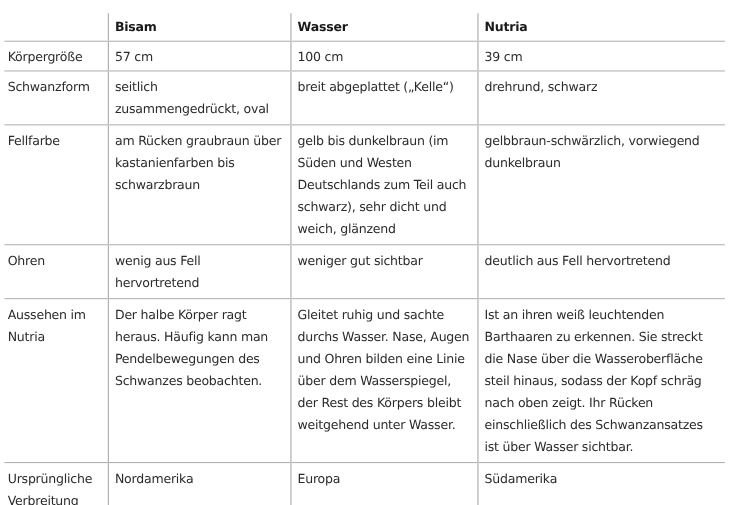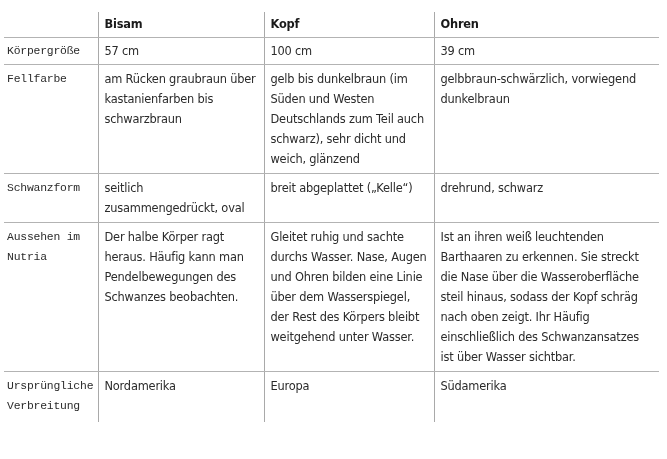--- a/index.html
+++ b/index.html
@@ -21,68 +21,74 @@
     col.c1 { width: 166px; }
     col.c2 { width: 170px; }
     col.c3 { width: 225px; }
     th, td {
       text-align: left;
       vertical-align: top;
       padding: 4px 6px 4px 6px;
       border-left: 1px solid #a9a9a9;
       border-bottom: 1.5px solid #b3b3b3;
     }
-    th:first-child, td:first-child { border-left: none; padding-left: 3px; font-family: Liberation Mono, monospace; }
+    th:first-child, td:first-child { border-left: none; padding-left: 3px; }
     th { font-weight: bold; color: #1a1a1a; padding-top: 2px; padding-bottom: 3px; }
     tr.last td { border-bottom: none; padding-bottom: 6px; }
     tr.r-size td { padding-top: 3px; padding-bottom: 3px; }
   </style>
 </head>
 <body>
 
 <div class="wrap">
   <table>
     <colgroup>
       <col class="c0">
         <col class="c1">
         <col class="c2">
         <col class="c3">
     </colgroup>
     <thead>
       <tr>
         <th></th>
         <th>Bisam</th>
-        <th>Kopf</th>
-        <th>Ohren</th>
+        <th>Wasser</th>
+        <th>Nutria</th>
       </tr>
     </thead>
     <tbody>
       <tr class="r-size">
         <td>Körpergröße</td>
         <td>57 cm</td>
         <td>100 cm</td>
         <td>39 cm</td>
       </tr>
       <tr>
+        <td>Schwanzform</td>
+        <td>seitlich zusammengedrückt, oval</td>
+        <td>breit abgeplattet („Kelle“)</td>
+        <td>drehrund, schwarz</td>
+      </tr>
+      <tr>
         <td>Fellfarbe</td>
         <td>am Rücken graubraun über kastanienfarben bis schwarzbraun</td>
         <td>gelb bis dunkelbraun (im Süden und Westen Deutschlands zum Teil auch schwarz), sehr dicht und weich, glänzend</td>
         <td>gelbbraun-schwärzlich, vorwiegend dunkelbraun</td>
       </tr>
       <tr>
-        <td>Schwanzform</td>
-        <td>seitlich zusammengedrückt, oval</td>
-        <td>breit abgeplattet („Kelle“)</td>
-        <td>drehrund, schwarz</td>
+        <td>Ohren</td>
+        <td>wenig aus Fell hervortretend</td>
+        <td>weniger gut sichtbar</td>
+        <td>deutlich aus Fell hervortretend</td>
       </tr>
       <tr>
         <td>Aussehen im Nutria</td>
         <td>Der halbe Körper ragt heraus. Häufig kann man Pendelbewegungen des Schwanzes beobachten.</td>
         <td>Gleitet ruhig und sachte durchs Wasser. Nase, Augen und Ohren bilden eine Linie über dem Wasserspiegel, der Rest des Körpers bleibt weitgehend unter Wasser.</td>
-        <td>Ist an ihren weiß leuchtenden Barthaaren zu erkennen. Sie streckt die Nase über die Wasseroberfläche steil hinaus, sodass der Kopf schräg nach oben zeigt. Ihr Häufig einschließlich des Schwanzansatzes ist über Wasser sichtbar.</td>
+        <td>Ist an ihren weiß leuchtenden Barthaaren zu erkennen. Sie streckt die Nase über die Wasseroberfläche steil hinaus, sodass der Kopf schräg nach oben zeigt. Ihr Rücken einschließlich des Schwanzansatzes ist über Wasser sichtbar.</td>
       </tr>
       <tr class="last">
         <td>Ursprüngliche Verbreitung</td>
         <td>Nordamerika</td>
         <td>Europa</td>
         <td>Südamerika</td>
       </tr>
     </tbody>
   </table>
 </div>

